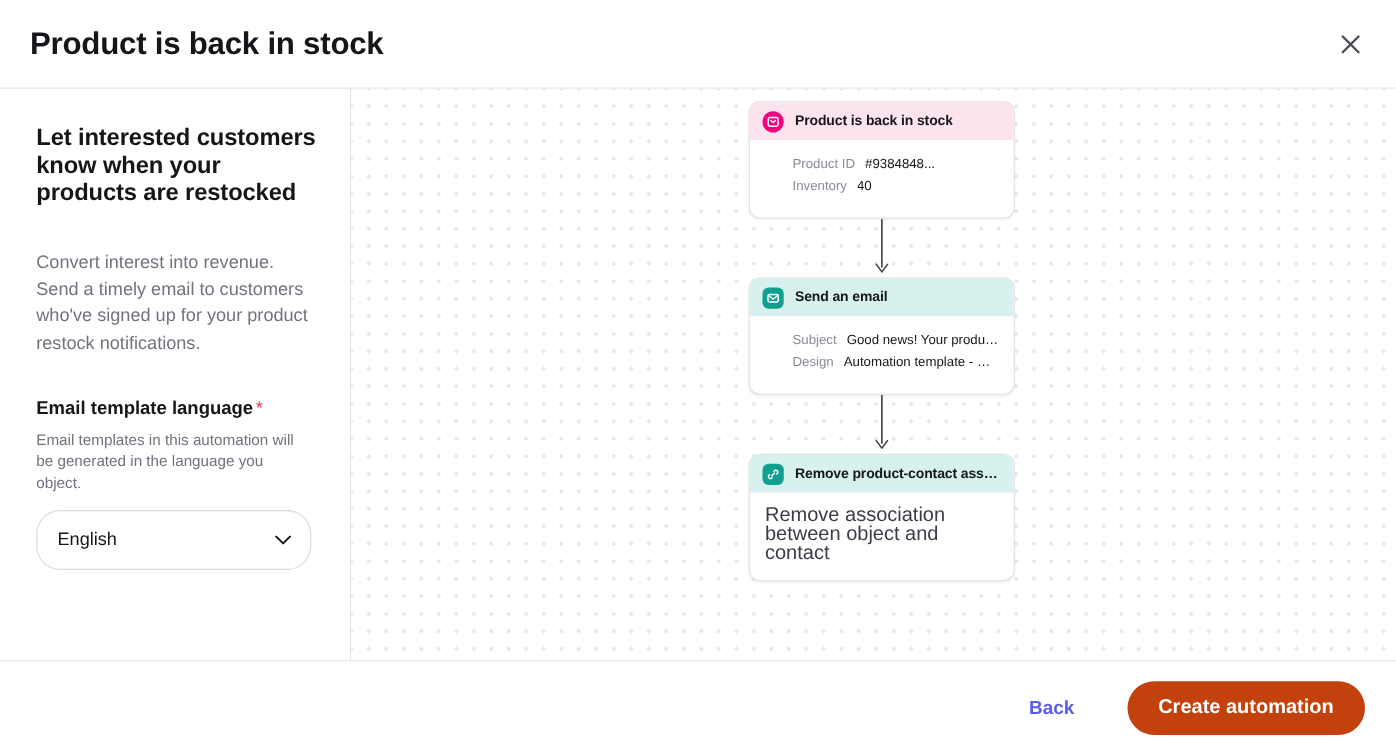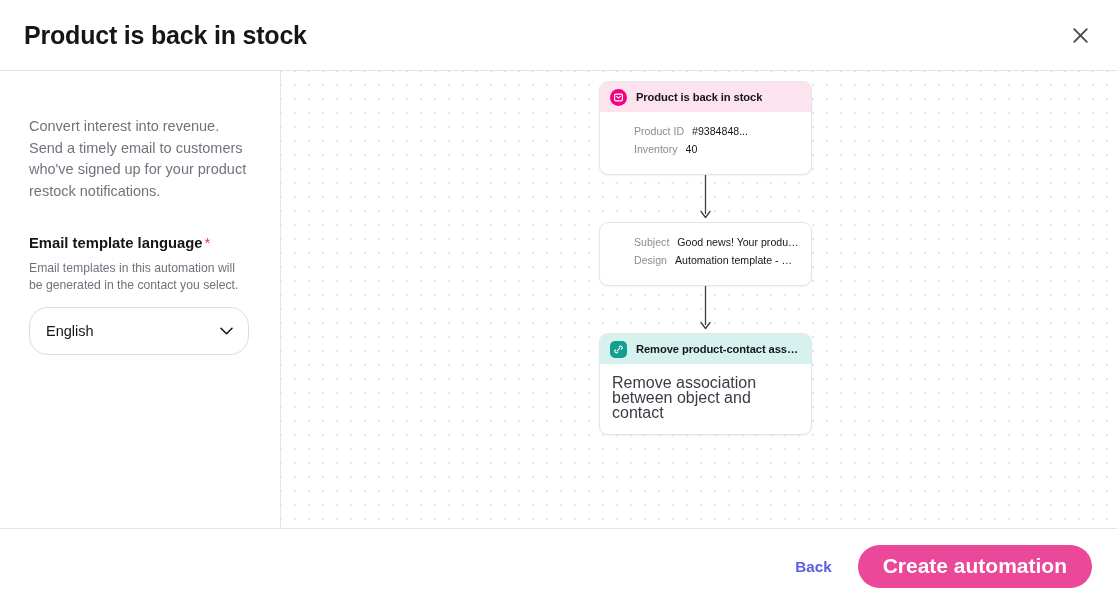--- a/index.html
+++ b/index.html
@@ -76,21 +76,21 @@
   }
   .panel-title {
     font-size: 19px;
     font-weight: 700;
     line-height: 22px;
     color: #16161a;
     letter-spacing: -0.1px;
     max-width: 225px;
   }
   .panel-desc {
-    margin-top: 16px;
+    margin-top: 34px;
     font-size: 14.5px;
     line-height: 21.5px;
     color: #72727e;
     max-width: 222px;
   }
   .field-label {
     margin-top: 32px;
     font-size: 14.8px;
     font-weight: 700;
     color: #16161a;
@@ -221,42 +221,42 @@
   }
   .connector svg { display: block; }
 
   
   .footer {
     height: 74px;
     flex: 0 0 74px;
     display: flex;
     align-items: center;
     justify-content: flex-end;
-    gap: 14px;
+    gap: 30px;
     padding: 0 25px;
     background: #fff;
   }
   .btn-back {
     background: none;
     border: none;
     color: #5c5ce6;
     font-size: 15.2px;
     font-weight: 700;
     cursor: pointer;
     padding: 8px 12px;
     font-family: "Liberation Sans", sans-serif;
   }
   .btn-primary {
-    background: #ec4899;
+    background: #c2410c;
     color: #fff;
     border: none;
     border-radius: 22px;
     height: 43px;
     padding: 0 25px;
-    font-size: 21px;
+    font-size: 16px;
     font-weight: 700;
     cursor: pointer;
     font-family: "Liberation Sans", sans-serif;
   }
 </style>
 </head>
 <body>
 
 <div class="app">
 
@@ -267,26 +267,27 @@
         <svg width="17" height="17" viewBox="0 0 17 17" fill="none">
           <path d="M2.2 2.2 L14.8 14.8 M14.8 2.2 L2.2 14.8" stroke="#4a4a52" stroke-width="1.9" stroke-linecap="round"></path>
         </svg>
       </span>
     </button>
   </div>
 
   <div class="body">
 
     <div class="sidebar">
+      <div class="panel-title">Let interested customers know when your products are restocked</div>
       <div class="panel-desc">Convert interest into revenue. Send a timely email to customers who've signed up for your product restock notifications.</div>
 
       <div class="field-label">
         <span>Email template language</span><span class="req-star">*</span>
       </div>
-      <div class="field-help">Email templates in this automation will be generated in the contact you select.</div>
+      <div class="field-help">Email templates in this automation will be generated in the language you object.</div>
 
       <div class="select-wrap">
         <div class="select-box">
           <span>English</span>
         </div>
         <span class="select-chevron">
           <svg width="13" height="8" viewBox="0 0 13 8" fill="none">
             <path d="M1 1.3 L6.5 6.7 L12 1.3" stroke="#16161a" stroke-width="1.6" stroke-linecap="round" stroke-linejoin="round"></path>
           </svg>
         </span>
@@ -321,20 +322,29 @@
         <div class="connector">
           <span>
             <svg width="13" height="47" viewBox="0 0 13 47" fill="none">
               <path d="M6.5 0 V39" stroke="#3f3f47" stroke-width="1.3"></path>
               <path d="M2 36.5 L6.5 42.5 L11 36.5" stroke="#3f3f47" stroke-width="1.3" stroke-linecap="round" stroke-linejoin="round" fill="none"></path>
             </svg>
           </span>
         </div>
 
         <div class="node">
+          <div class="node-header teal">
+            <span class="node-icon teal">
+              <svg width="11" height="11" viewBox="0 0 14 14" fill="none">
+                <rect x="1.8" y="3.3" width="10.4" height="7.6" rx="1.4" stroke="#ffffff" stroke-width="1.5"></rect>
+                <path d="M2.6 4.6 L7 8 L11.4 4.6" stroke="#ffffff" stroke-width="1.4" stroke-linecap="round" stroke-linejoin="round"></path>
+              </svg>
+            </span>
+            <span class="node-title">Send an email</span>
+          </div>
           <div class="node-body">
             <div class="prop-row">
               <span class="prop-key">Subject</span>
               <span class="prop-val">Good news! Your product “[Prod...</span>
             </div>
             <div class="prop-row">
               <span class="prop-key">Design</span>
               <span class="prop-val">Automation template - Product b...</span>
             </div>
           </div>

